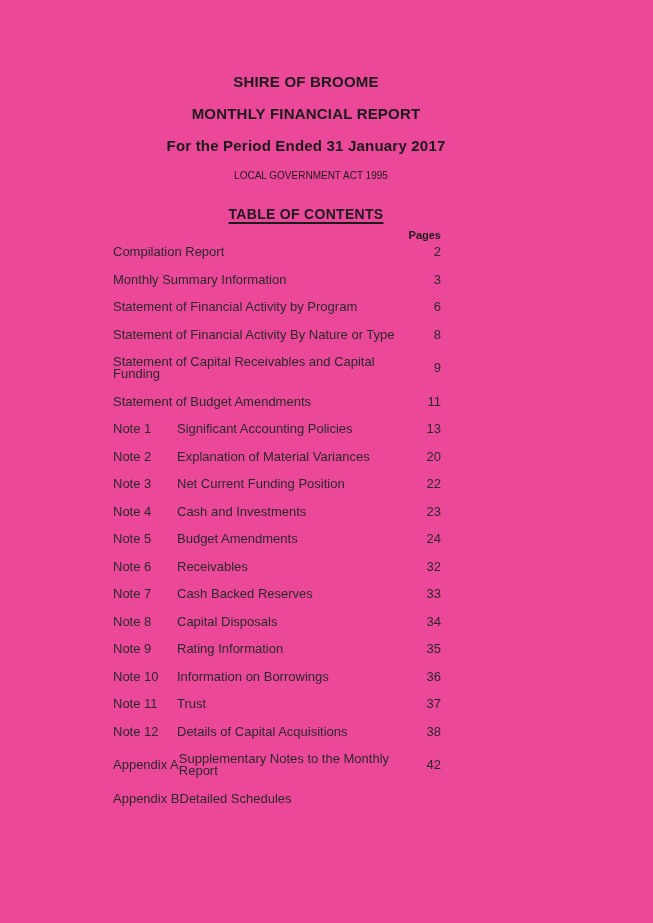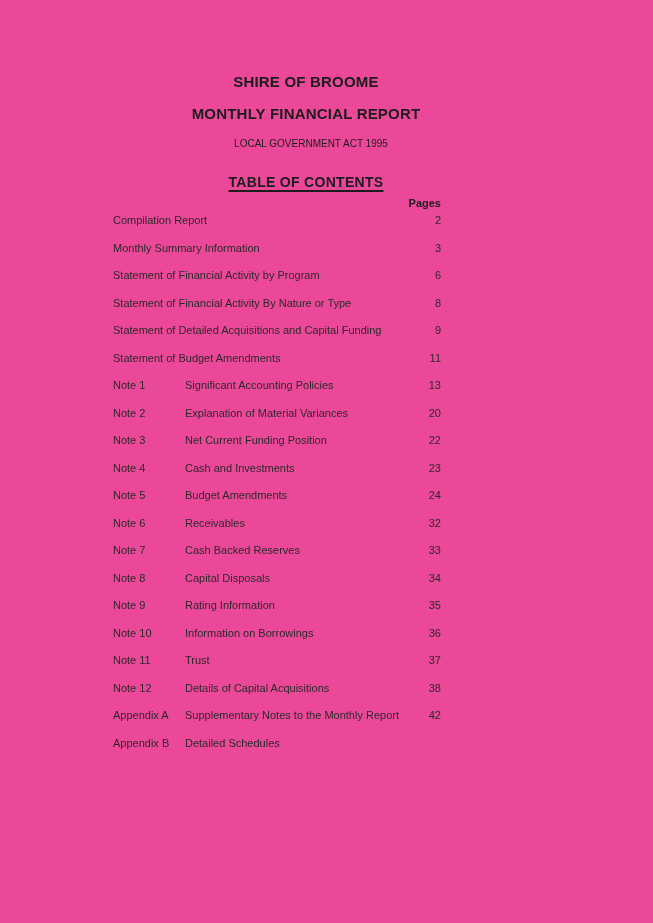--- a/index.html
+++ b/index.html
@@ -60,26 +60,25 @@
     text-align: right;
     font-size: 11px;
     font-weight: bold;
     line-height: 11px;
     text-underline-offset: 2px;
     margin-bottom: 5px;
     color: #1c1c1c;
   }
   .toc-row {
     display: flex;
-    align-items: flex-start;
-    font-size: 11px;
+    align-items: center;
+    font-size: 13px;
     line-height: 12px;
     margin-bottom: 15.5px;
     color: #2a2a2a;
-    gap: 8px;
   }
   
   .toc-row:nth-child(6) { margin-top: 5px; }
   .toc-label {
     flex: 0 0 64px;
     white-space: nowrap;
   }
   .toc-label:empty { display: none; }
   .toc-title { flex: 1 1 auto; padding-right: 8px; }
   .toc-page {
@@ -90,20 +89,21 @@
   }
 </style>
 </head>
 <body>
 
 <div class="page">
 
   <div class="doc-header">
     <div class="main-title">SHIRE OF BROOME</div>
     <div class="main-title">MONTHLY FINANCIAL REPORT</div>
+    <div class="main-title">For the Period Ended 31 January 2017</div>
     <div class="sub-title first">LOCAL GOVERNMENT ACT 1995</div>
     <div>
       <span class="toc-heading">TABLE OF CONTENTS</span>
     </div>
   </div>
 
   <div class="toc">
     <div class="pages-header">Pages</div>
     <div id="toc-rows">
   <div class="toc-row">
@@ -125,21 +125,21 @@
   </div>
 
   <div class="toc-row">
 
     <span class="toc-title">Statement of Financial Activity By Nature or Type</span>
     <span class="toc-page">8</span>
   </div>
 
   <div class="toc-row">
 
-    <span class="toc-title">Statement of Detailed Acquisitions and Capital Funding</span>
+    <span class="toc-title">Statement of Capital Receivables and Capital Funding</span>
     <span class="toc-page">9</span>
   </div>
 
   <div class="toc-row">
 
     <span class="toc-title">Statement of Budget Amendments</span>
     <span class="toc-page">11</span>
   </div>
 
   <div class="toc-row">

